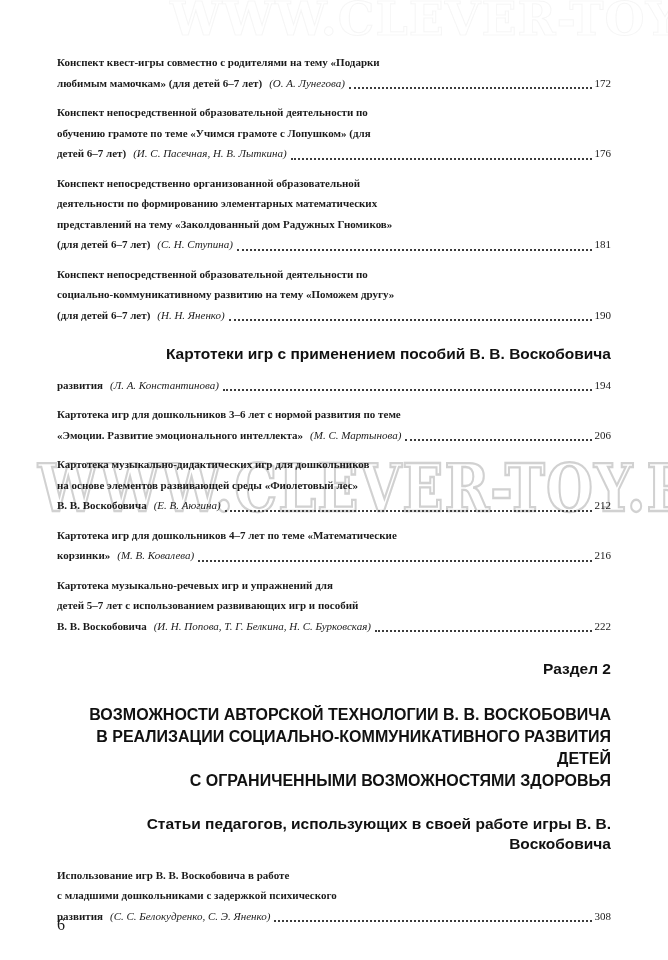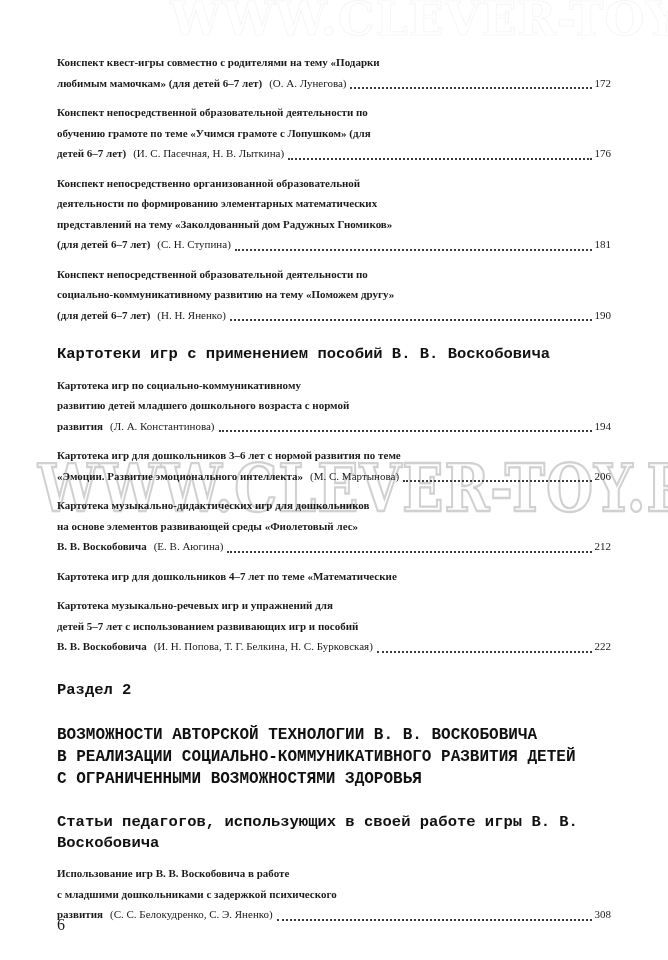--- a/index.html
+++ b/index.html
@@ -9,26 +9,26 @@
   }
   .content {
     position:relative; z-index:1;
     padding:52px 57px 0 57px;
     display:flex; flex-direction:column;
   }
   .entry { margin:0 0 9px 0; font-weight:bold; font-size:11px; line-height:20.5px; }
   .entry .pre { white-space:pre-line; }
   .lastline { display:flex; }
   .lastline .t { white-space:nowrap; }
-  .a { font-weight:normal; margin-left:7px; white-space:nowrap; }
+  .a { font-style:italic; font-weight:normal; margin-left:7px; white-space:nowrap; }
   .leader { flex:1 1 auto; min-width:8px; border-bottom:2px dotted #3c3c3c; margin:0 3px 4px 4px; }
   .pg { font-weight:normal; }
   .h-sans {
-    font-family:Liberation Mono, monospace; font-weight:bold; color:#111;
-    font-size:15.5px; line-height:20.5px; text-align:left; margin:10px 0;
+    font-family:Liberation Sans, sans-serif; font-weight:bold; color:#111;
+    font-size:15.5px; line-height:20.5px; text-align:right; margin:10px 0;
   }
   .razdel { margin:14px 0 12px 0; }
   .big { font-size:16px; line-height:22px; margin:12px 0; }
   .ml { white-space:pre-line; }
   .pageno { position:absolute; left:57px; top:916px; z-index:1; font-size:16px; color:#1b1b1b; }
   .wm {
     position:absolute; z-index:0; white-space:nowrap;
     font-family:"DejaVu Serif", serif; font-weight:bold;
     color:transparent; -webkit-text-stroke:2px #c6c6c6; letter-spacing:1px;
   }
@@ -85,22 +85,20 @@
         <span class="t">(для детей 6–7 лет)</span>
         <span class="a">(Н. Н. Яненко)</span>
         <span class="leader"></span>
         <span class="pg">190</span>
       </div>
     </div>
 
     <h2 class="h-sans">Картотеки игр с применением пособий В. В. Воскобовича</h2>
 
     <div class="entry">
-      <div class="pre">Картотека игр по социально-коммуникативному
-развитию детей младшего дошкольного возраста с нормой</div>
       <div class="lastline">
         <span class="t">развития</span>
         <span class="a">(Л. А. Константинова)</span>
         <span class="leader"></span>
         <span class="pg">194</span>
       </div>
     </div>
 
     <div class="entry">
       <div class="pre">Картотека игр для дошкольников 3–6 лет с нормой развития по теме</div>
@@ -118,20 +116,26 @@
       <div class="lastline">
         <span class="t">В. В. Воскобовича</span>
         <span class="a">(Е. В. Аюгина)</span>
         <span class="leader"></span>
         <span class="pg">212</span>
       </div>
     </div>
 
     <div class="entry">
       <div class="pre">Картотека игр для дошкольников 4–7 лет по теме «Математические</div>
+      <div class="lastline">
+        <span class="t">корзинки»</span>
+        <span class="a">(М. В. Ковалева)</span>
+        <span class="leader"></span>
+        <span class="pg">216</span>
+      </div>
     </div>
 
     <div class="entry">
       <div class="pre">Картотека музыкально-речевых игр и упражнений для
 детей 5–7 лет с использованием развивающих игр и пособий</div>
       <div class="lastline">
         <span class="t">В. В. Воскобовича</span>
         <span class="a">(И. Н. Попова, Т. Г. Белкина, Н. С. Бурковская)</span>
         <span class="leader"></span>
         <span class="pg">222</span>

